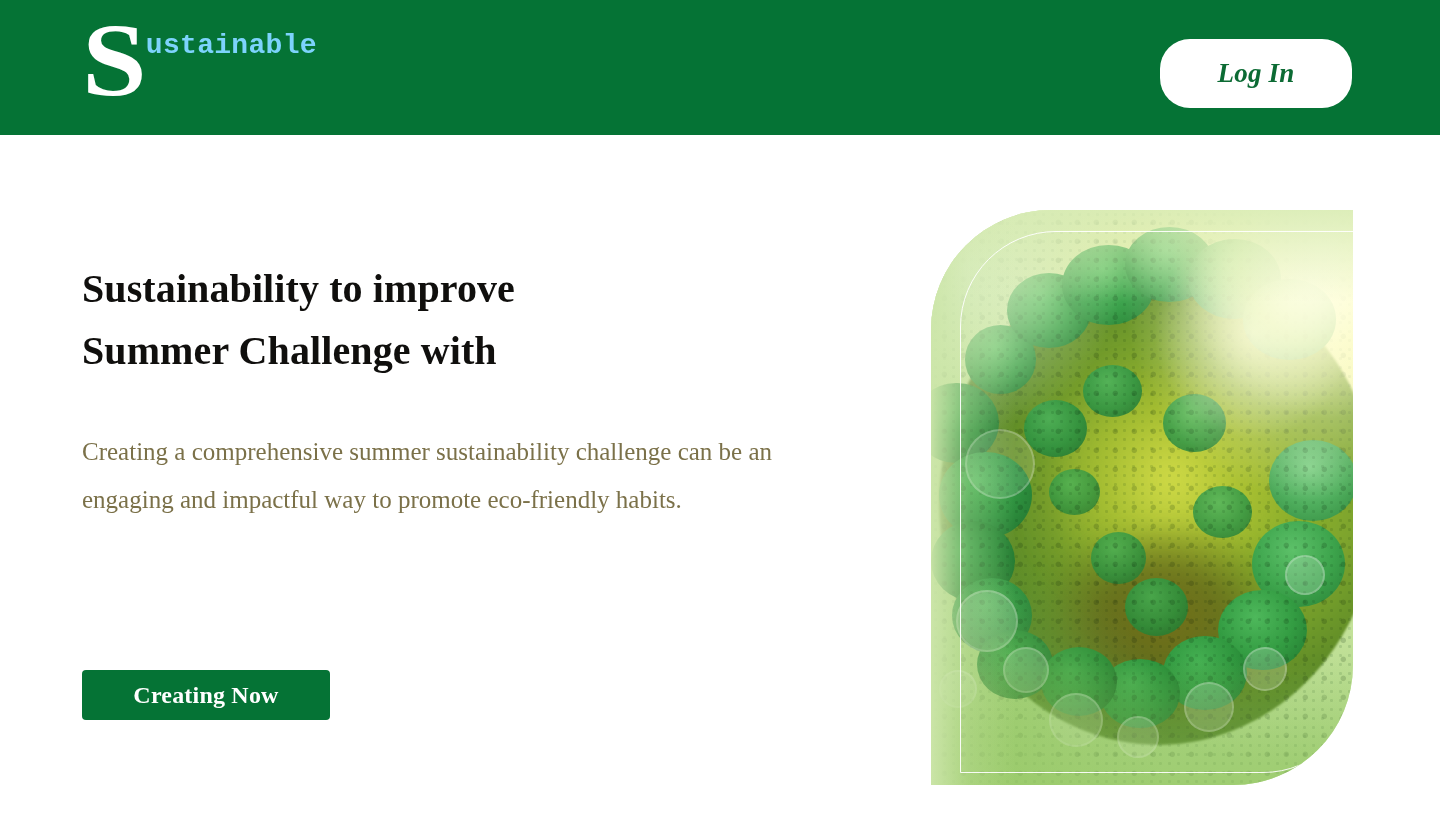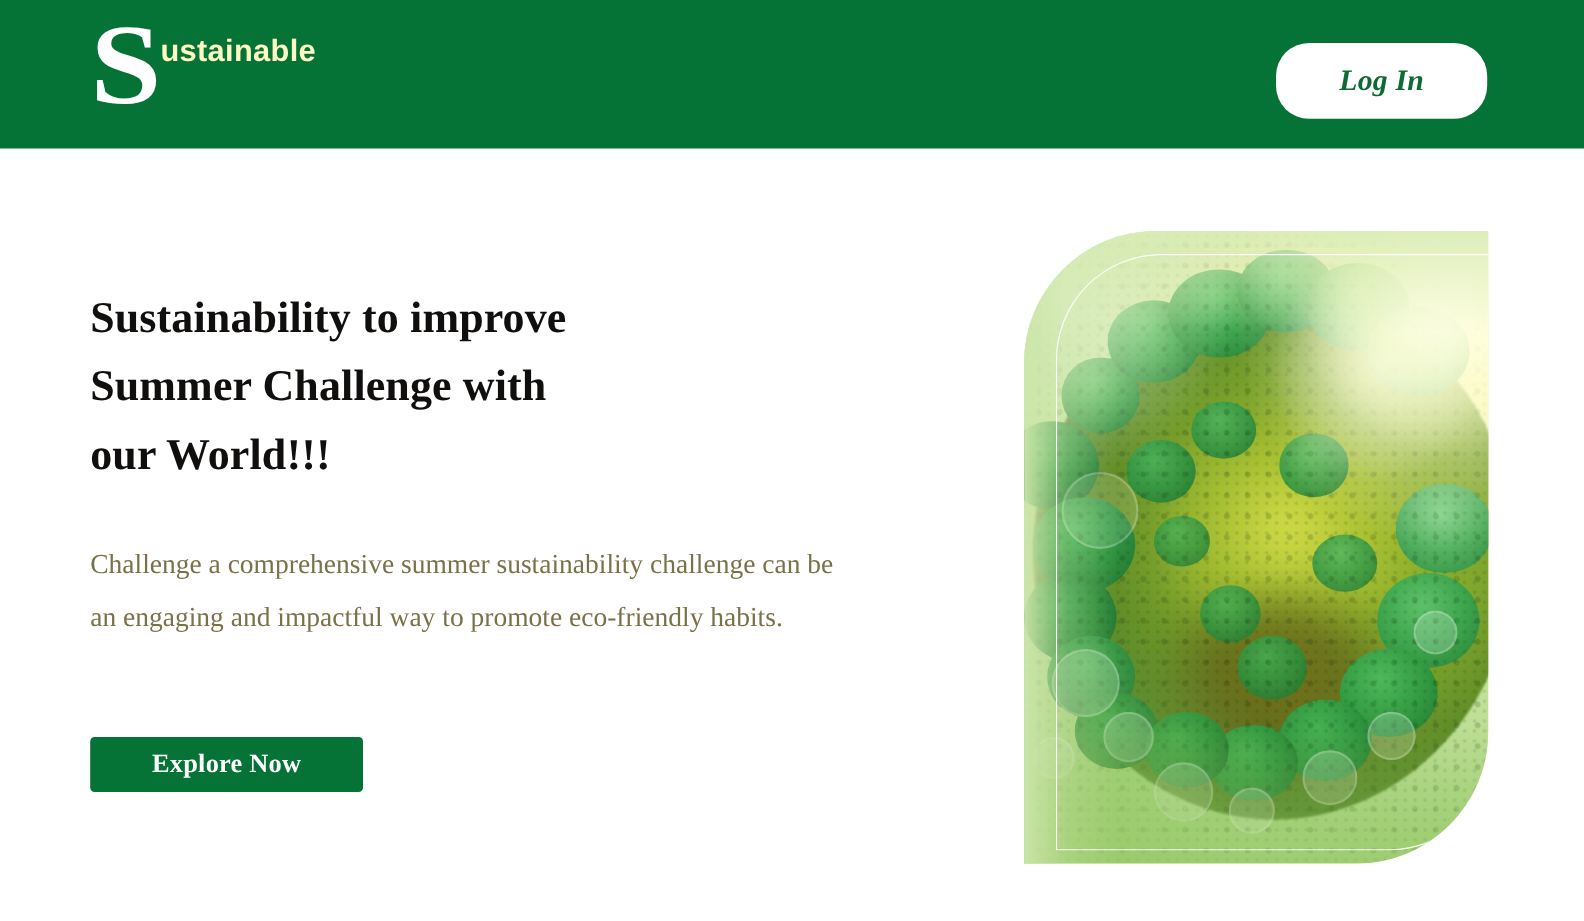--- a/index.html
+++ b/index.html
@@ -52,22 +52,22 @@
 
   .brand-words {
     display: flex;
     flex-direction: column;
     justify-content: center;
     margin-left: 8px;
     padding-top: 8px;
   }
 
   .brand-line {
-    color: #fef9c3;
-    font-family: Liberation Sans, sans-serif;
+    color: #7dd3fc;
+    font-family: Liberation Mono, monospace;
     font-size: 28px;
     font-weight: 700;
     line-height: 40px;
     letter-spacing: 0.3px;
     white-space: nowrap;
   }
 
   .brand-line.line-two {
     font-size: 29px;
   }
@@ -286,26 +286,25 @@
 
   <button class="login-button">Log In</button>
 
 </header>
 
 <section class="hero-copy">
 
   <h1 class="hero-title">
     <span class="tl">Sustainability to improve</span>
     <span class="tl">Summer Challenge with</span>
-    <span class="tl">our World!!!</span>
   </h1>
 
-  <p class="hero-paragraph">Challenge a comprehensive summer sustainability challenge can be an engaging and impactful way to promote eco-friendly habits.</p>
-
-  <button class="explore-button">Explore Now</button>
+  <p class="hero-paragraph">Creating a comprehensive summer sustainability challenge can be an engaging and impactful way to promote eco-friendly habits.</p>
+
+  <button class="explore-button">Creating Now</button>
 
 </section>
 
 <figure class="hero-visual">
 
   <span class="layer-base"></span>
   <span class="layer-canopy"></span>
   <span class="layer-clearing"></span>
   <span class="layer-ground"></span>
 

